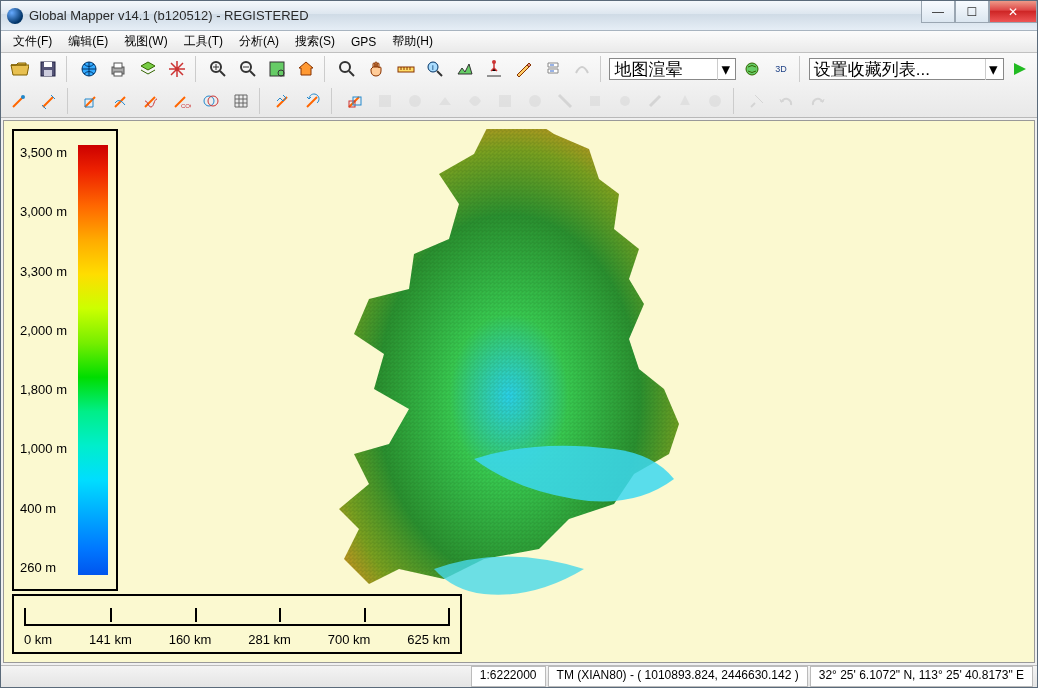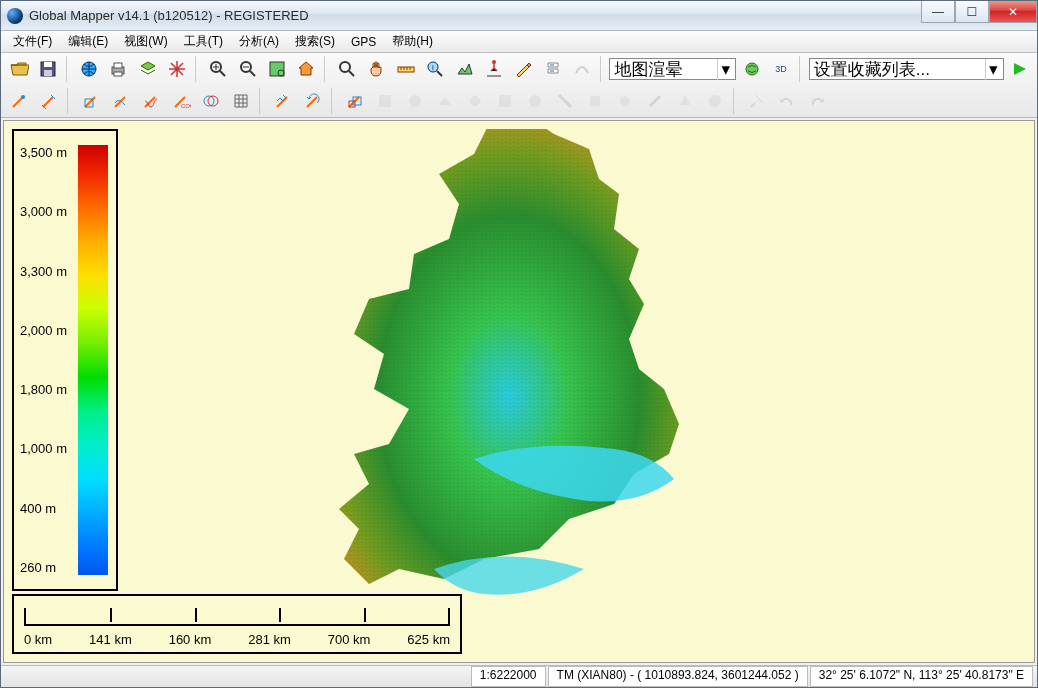--- a/index.html
+++ b/index.html
@@ -519,17 +519,17 @@
           <span>700 km</span>
           <span>625 km</span>
         </div>
       </div>
 
     </div>
   </div>
 
   <div class="statusbar">
     <div class="cell">1:6222000</div>
-    <div class="cell">TM (XIAN80) - ( 1010893.824, 3601244.052 )</div>
+    <div class="cell">TM (XIAN80) - ( 1010893.824, 2446630.142 )</div>
     <div class="cell">32° 25' 6.1072" N, 113° 25' 40.8173" E</div>
   </div>
 
 </div>
 
 </body></html>

